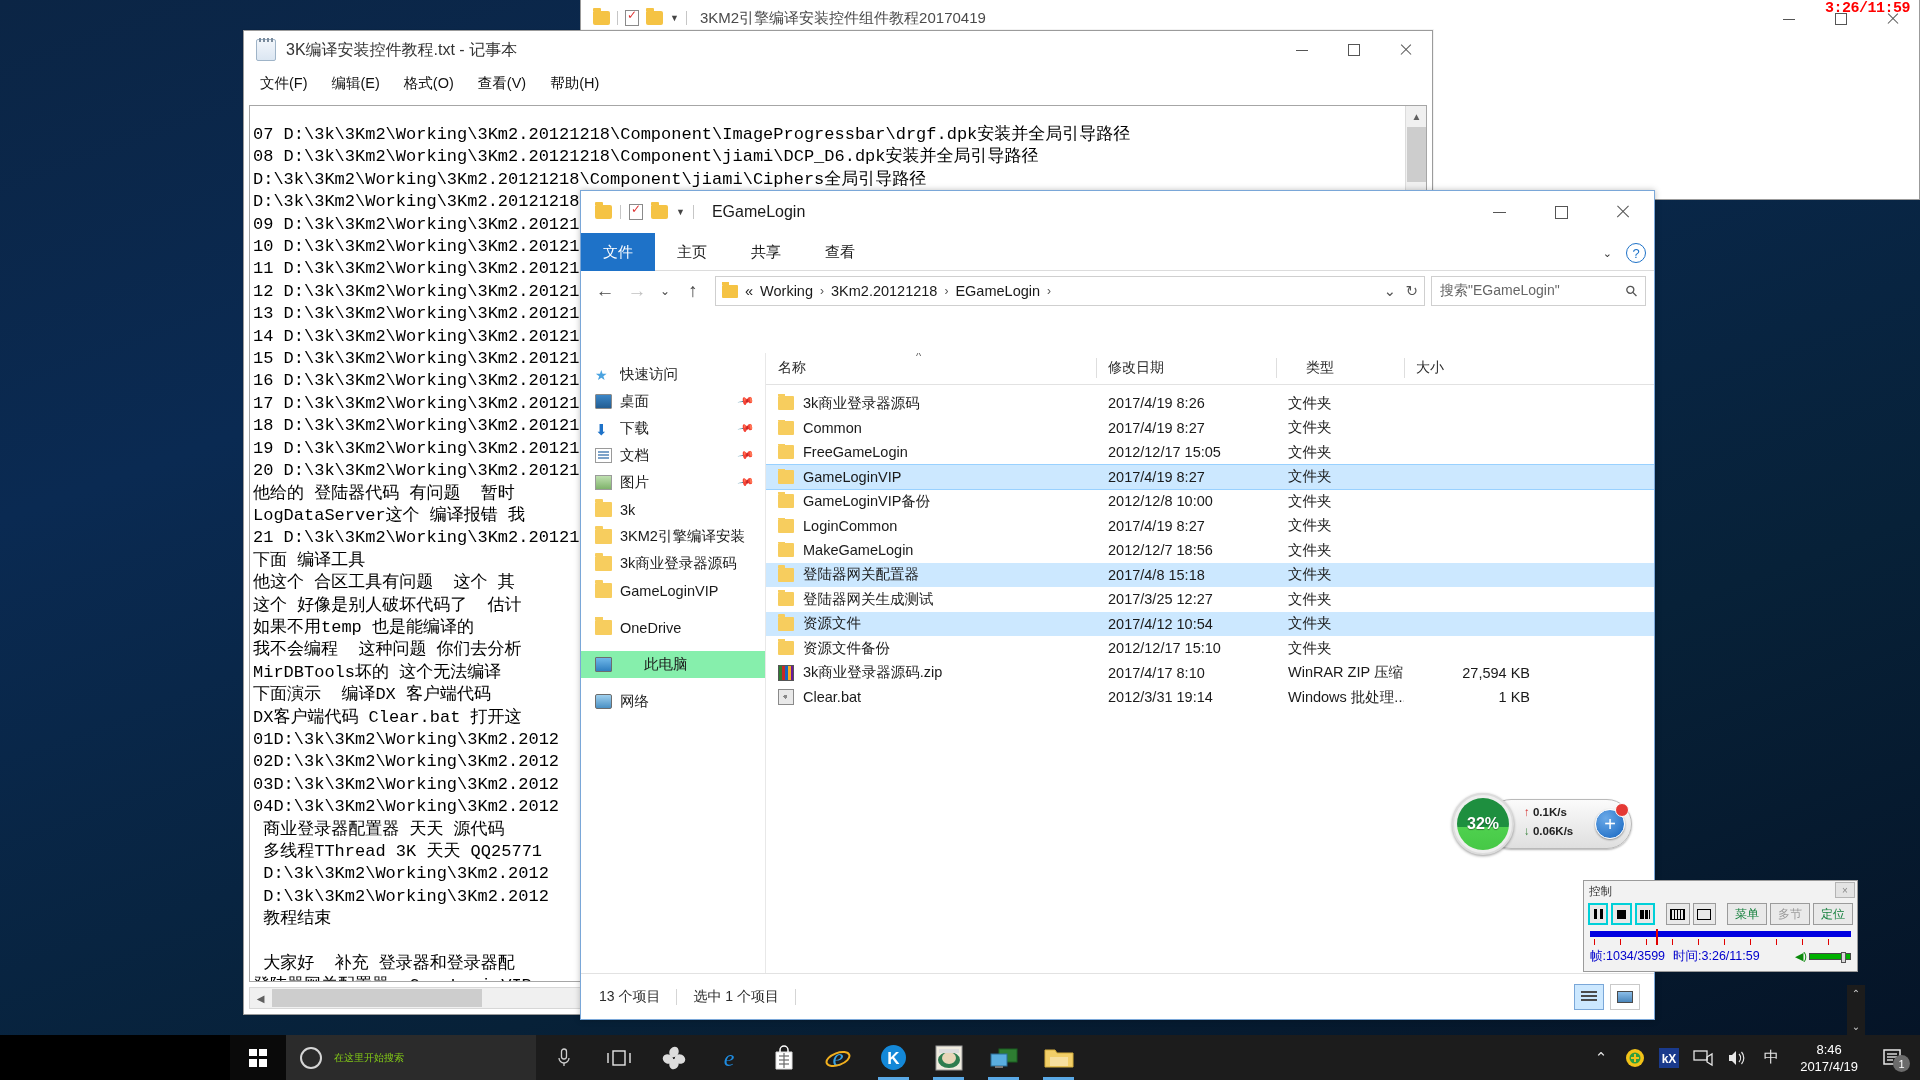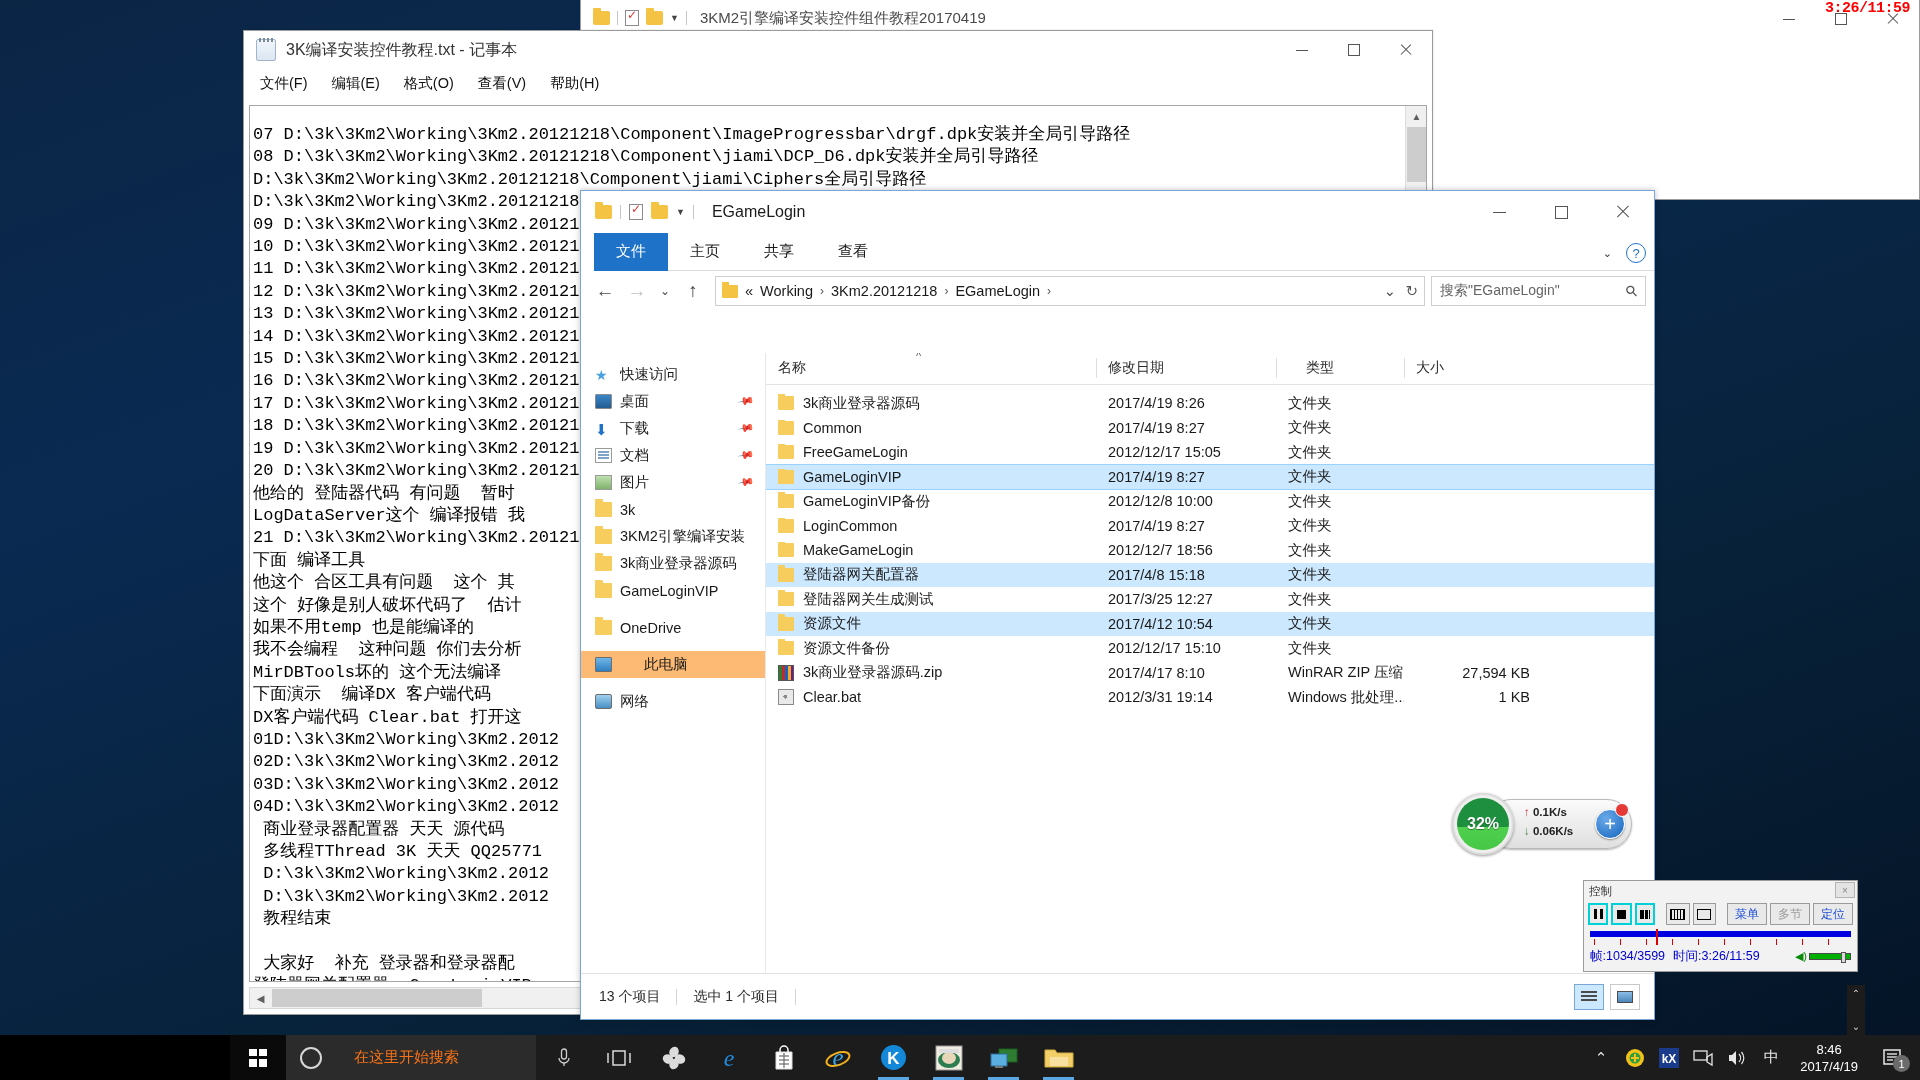--- a/index.html
+++ b/index.html
@@ -105,22 +105,22 @@
   #exp-titlebar { height:42px; display:flex; align-items:center; padding-left:14px; gap:8px;
     background:#fff; }
   #exp-title-text { font-size:16px; color:#1a1a1a; margin-left:10px;}
   #exp-caption { position:absolute; right:0; top:0; display:flex; height:42px; }
   .ecap { width:62px;height:42px;display:flex;align-items:center;justify-content:center;}
   .ecap .glyph-min{width:13px;}
   .ecap .glyph-max{width:13px;height:13px;}
   .ecap .glyph-close{width:16px;height:16px;}
   .ecap .glyph-close:before,.ecap .glyph-close:after{width:16px;top:7px;}
 
-  #exp-ribbon { height:38px; display:flex; align-items:center; position:relative;
-    border-bottom:1px solid #dcdcdc;margin-left:13px;}
+  #exp-ribbon { height:38px; display:flex; align-items:flex-start; position:relative;
+    border-bottom:1px solid #dcdcdc;}
   .rib-tab { height:38px; padding:0 22px; display:flex; align-items:center;
     font-size:15px; color:#1b1b1b; }
   .rib-tab.active { background:#1e72c8; color:#fff; font-weight:normal; }
   #rib-right { position:absolute; right:8px; bottom:7px; display:flex; align-items:center; gap:14px;}
   .rib-caret { font-size:11px; color:#333; }
   .help-circle { width:20px;height:20px;border-radius:50%;border:1.6px solid #1e72c8;
     color:#1e72c8;font-size:13px;display:flex;align-items:center;justify-content:center;}
 
   #exp-addrbar { height:40px; display:flex; align-items:center; gap:0px; padding:0 8px;
     background:#fff; }
@@ -140,21 +140,21 @@
   #exp-search { width:215px; height:30px; border:1px solid #cfcfcf; margin-left:6px;
     display:flex; align-items:center; padding:0 8px; font-size:14px; color:#666;}
   #exp-search .mag { margin-left:auto; font-size:15px; color:#555; transform:rotate(-45deg); }
 
   
   #exp-body { position:absolute; left:0; right:0; top:162px; bottom:46px; display:flex; }
   #nav-pane { width:185px; border-right:1px solid #e8e8e8; padding-top:8px; font-size:14.5px;
     color:#1a1a1a; position:relative; }
   .nav-item { height:27px; display:flex; align-items:center; padding-left:14px; gap:8px; position:relative;}
   .nav-item.indent1 { }
-  .nav-item.thispc { background:#fdba74;gap:32px; }
+  .nav-item.thispc { background:#86efac;gap:32px; }
   .nav-label { white-space:nowrap; overflow:hidden; }
   .pin { position:absolute; right:12px; color:#8a8a8a; font-size:11px; transform:rotate(35deg);}
   .ic { width:17px;height:15px;flex:0 0 auto;position:relative;}
   .ic-folder { background:#f7cd5e; border-radius:1px; }
   .ic-folder:before{content:"";position:absolute;left:0;top:-3px;width:8px;height:3px;background:#f7cd5e;border-radius:1px 1px 0 0;}
   .ic-star { color:#4aa3e0; font-size:14px; background:none; }
   .ic-desktop { background:linear-gradient(180deg,#3b86c7,#235d92); border:1.4px solid #8a8a8a; border-radius:1px;}
   .ic-down { color:#1e72c8; font-size:15px; background:none; }
   .ic-doc { background:#fff;border:1.2px solid #9a9a9a;}
   .ic-doc:after{content:"";position:absolute;left:2px;top:2px;right:2px;height:8px;
@@ -241,21 +241,21 @@
   .rb-pause { width:9px;height:10px;background:
     linear-gradient(90deg,#000 0 3px,transparent 3px 6px,#000 6px 9px);}
   .rb-stop { width:9px;height:9px;background:#000;}
   .rb-next { width:10px;height:9px;background:
     linear-gradient(90deg,#000 0 4px,transparent 4px 5px,#000 5px 8px,transparent 8px 9px,#000 9px 10px);}
   .rbtn.wide { width:28px; }
   .rb-grid { width:15px;height:11px;border:1px solid #000;background:
     repeating-linear-gradient(90deg,#000 0 1px,transparent 1px 3px);}
   .rb-expand { width:14px;height:11px;border:1px solid #000;}
   .rtxt { height:22px; min-width:40px; padding:0 7px; background:#e9e9e9; border:1px solid #9b9b9b;
-    display:flex; align-items:center; justify-content:center; font-size:12px; color:#1d4ed8;}
+    display:flex; align-items:center; justify-content:center; font-size:12px; color:#15803d;}
   .rtxt.dim { color:#9b9b9b; }
   #rec-track { margin:4px 6px 0 6px; position:relative; height:16px; }
   #rec-bar { position:absolute; left:0; right:0; top:0; height:6px; background:#0000e0; }
   .rtick { position:absolute; top:8px; width:1.4px; height:6px; background:#e00000; }
   #rec-playhead { position:absolute; left:66px; top:-2px; width:1.6px; height:16px; background:#e00000;}
   #rec-info { display:flex; align-items:center; padding:1px 6px 0 6px; font-size:12.5px;
     color:#0000cc; font-family:"Liberation Sans",sans-serif;}
   #rec-vol { margin-left:auto; display:flex; align-items:center; gap:2px;}
   .vol-ico { color:#0a8a0a; font-size:11px; }
   .vol-bar { width:42px; height:7px; background:#00b000; border:1px solid #4a4a4a; position:relative;}
@@ -270,21 +270,21 @@
   #taskbar { position:absolute; left:0; bottom:0; width:1920px; height:45px;
     background:#1c1c1c; display:flex; align-items:center; }
   #start-btn { width:56px;height:45px;display:flex;align-items:center;justify-content:center;
     background:#0a0a0a;}
   .winlogo { width:18px;height:18px;display:grid;grid-template-columns:1fr 1fr;
     grid-template-rows:1fr 1fr;gap:2.2px;}
   .winlogo i { background:#fff; display:block; }
   #search-box { width:250px; height:45px; background:#2b2b2b; display:flex; align-items:center;
     padding-left:14px; gap:12px; }
   .cortana { width:22px;height:22px;border-radius:50%;border:2.5px solid #d6d6d6;}
-  #search-ph { font-size:15px; color:#f97316;margin-left:20px; }
+  #search-ph { font-size:10px; color:#84cc16; }
   .tb-icon { width:55px;height:45px;display:flex;align-items:center;justify-content:center;
     position:relative; }
   .tb-icon.running:after { content:""; position:absolute; left:12px; right:12px; bottom:0;
     height:3px; background:#5aa9e6; }
   #tb-left-pad { width:230px; height:45px; background:#000; }
   #tray { margin-left:auto; display:flex; align-items:center; height:45px; padding-right:4px; gap:0px;}
   .tray-ic { width:34px;height:45px;display:flex;align-items:center;justify-content:center;
     color:#e6e6e6;font-size:15px;}
   #tray-clock { display:flex;flex-direction:column;align-items:center;justify-content:center;
     color:#fff;font-size:13px;line-height:17px;padding:0 12px;height:45px;}

